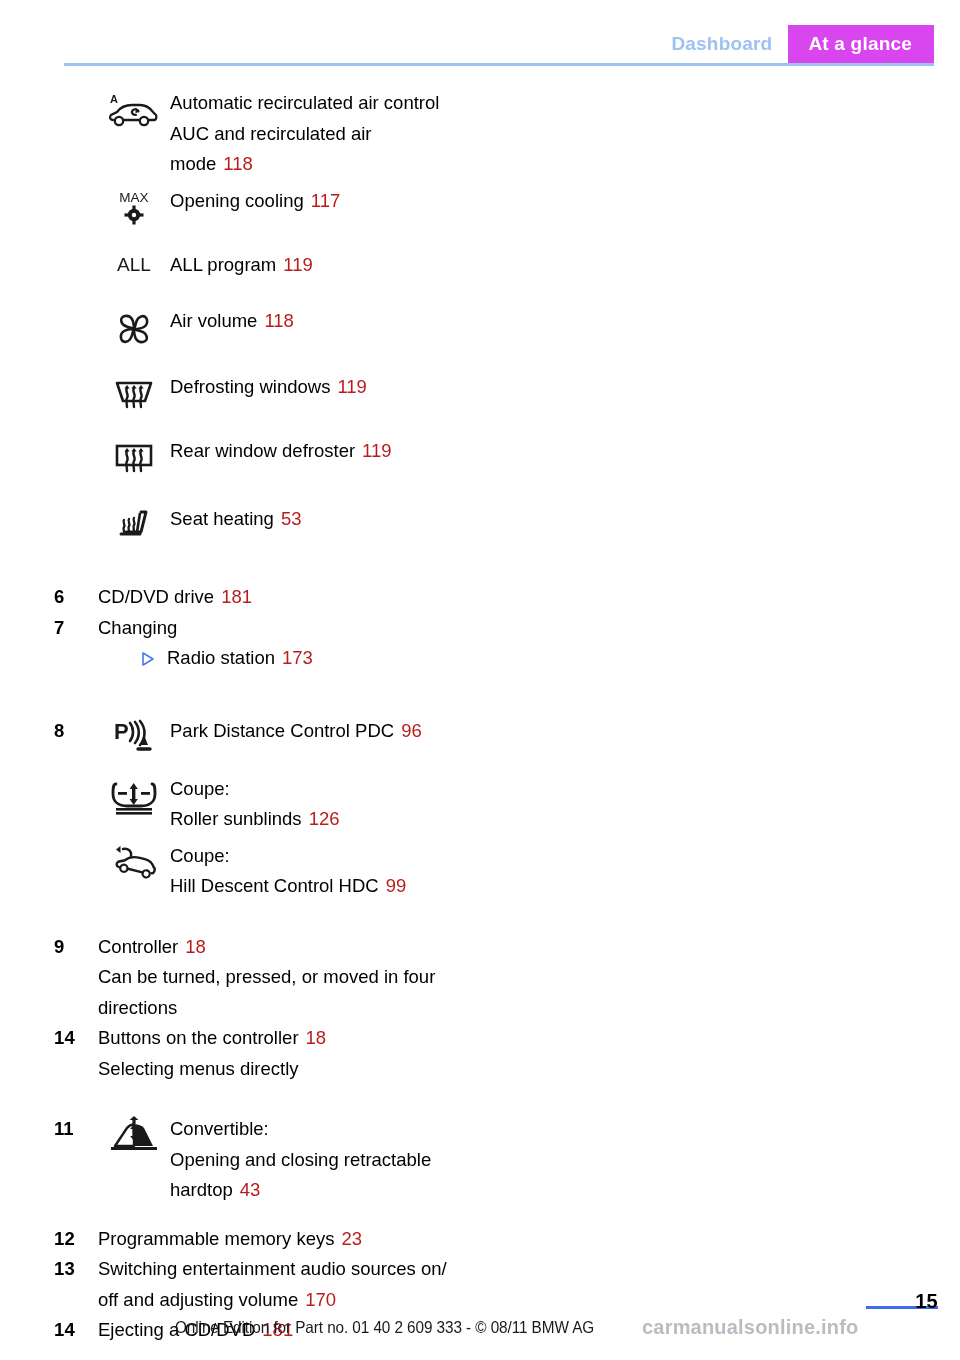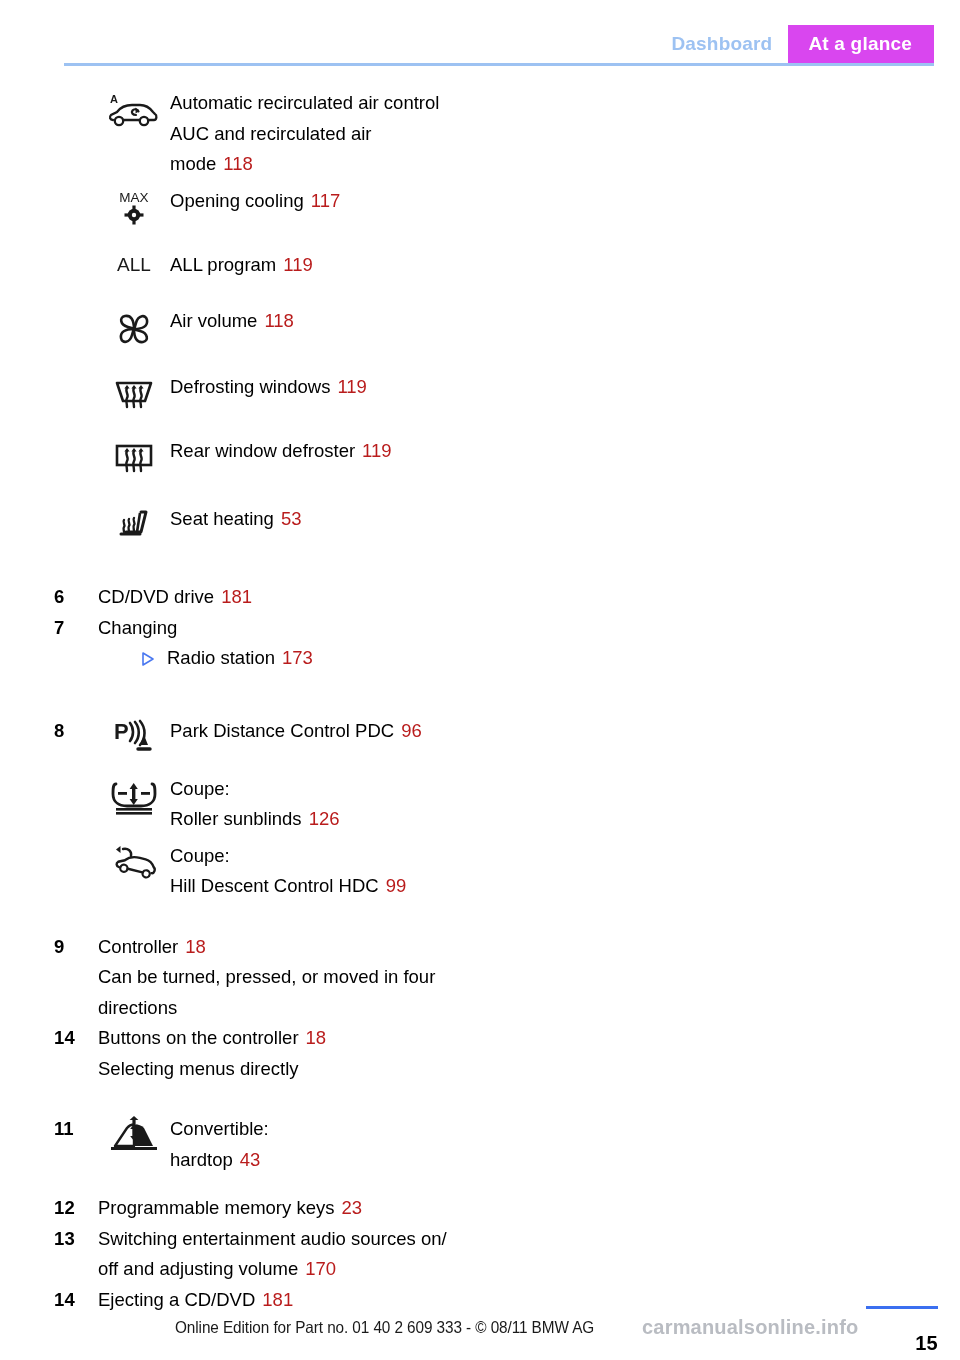--- a/index.html
+++ b/index.html
@@ -118,21 +118,21 @@
     position: absolute;
     left: 866px;
     top: 1306px;
     width: 72px;
     height: 3px;
     background: #3b6ff0;
   }
   .page-no {
     position: absolute;
     right: 22px;
-    top: 1332px;
+    top: 1290px;
     font-size: 20px;
     font-weight: bold;
     letter-spacing: .3px;
     margin-left: 24px;
   }
   .online-edition {
     position: absolute;
     left: 175px;
     top: 1318px;
     font-size: 16.5px;
@@ -441,20 +441,21 @@
           <path d="M25.2,13 L32.8,13 L29,8 Z"></path>
           <path d="M25.2,20 L32.8,20 L29,25 Z"></path>
         </g>
         <path d="M27.4,3.5 L30.6,3.5 L30.6,8 L27.4,8 Z" fill="#1a1a1a"></path>
         <path d="M24.6,4 L33.4,4 L29,0 Z" fill="#1a1a1a"></path>
         <rect x="6" y="31" width="46" height="3" fill="#1a1a1a"></rect>
       </svg>
     </div>
     <div class="txt">
       <div>Convertible:</div>
+      <div>Opening and closing retractable</div>
       <div><span>hardtop</span><span class="gap"></span><span class="pg">43</span></div>
     </div>
   </div>
 
   <div class="sp18"></div>
 
   <div class="row">
     <div class="num">12</div>
     <div class="txt">
       <span>Programmable memory keys</span><span class="gap"></span><span class="pg">23</span>

